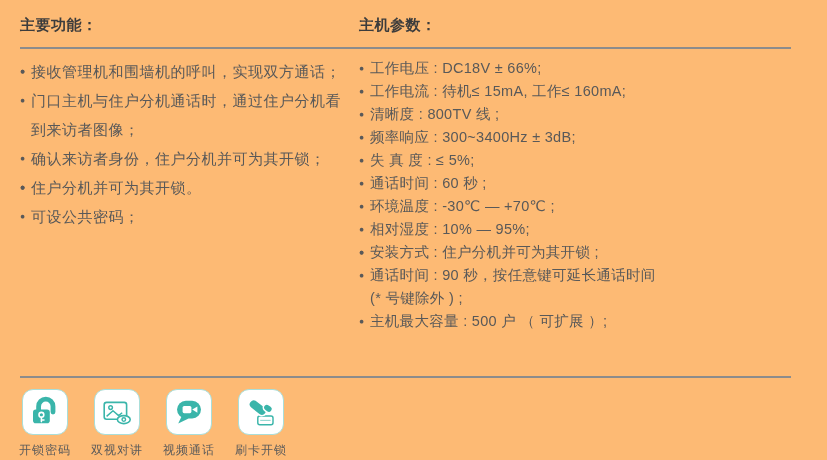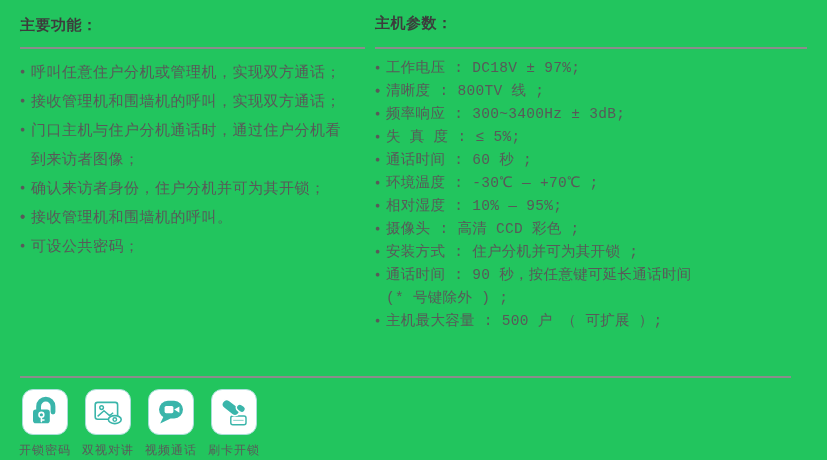--- a/index.html
+++ b/index.html
@@ -1,76 +1,76 @@
 <!DOCTYPE html>
 <html><head>
 <meta charset="utf-8">
 <style>
   html,body{margin:0;padding:0;background:#fff;}
   .page{
-    position:relative;width:827px;height:460px;background:#22c55e;overflow:hidden;
+    position:relative;width:827px;height:460px;background:#fdba74;overflow:hidden;
     font-family:"Liberation Sans","DejaVu Sans",sans-serif;
   }
   .col{position:absolute;top:14px;}
   .col-left{left:20px;width:345px;}
-  .col-right{left:375px;width:432px;font-family:Liberation Mono, monospace;}
+  .col-right{left:359px;width:432px;}
   .sec-title{
     margin:0;font-size:15px;line-height:22px;font-weight:bold;color:#3c3c3c;
     letter-spacing:0.5px;
   }
   .rule{height:2px;background:#8c8c8c;margin-top:11px;}
   .spec-list{list-style:none;margin:8px 0 0;padding:0;color:#595959;}
   .spec-list li{position:relative;padding-left:11px;margin:0;}
   .col-left .spec-list li{font-size:15px;line-height:29px;letter-spacing:0.5px;}
   .col-right .spec-list li{font-size:14.5px;line-height:23px;letter-spacing:0.3px;}
   .blt{position:absolute;left:0;top:0;font-size:8.5px;line-height:inherit;color:#595959;}
   .itxt{white-space:pre-line;}
   .bottom-rule{position:absolute;left:20px;top:376px;width:771px;height:2px;background:#8c8c8c;}
-  .features{position:absolute;left:16px;top:389px;display:flex;gap:5px;}
+  .features{position:absolute;left:16px;top:389px;display:flex;gap:14px;}
   .feature{width:58px;text-align:center;}
   .icon-box{
     width:46px;height:46px;box-sizing:border-box;border:1px solid #a9ded9;border-radius:11px;
     margin:0 auto;display:flex;align-items:center;justify-content:center;background:#fff;
   }
   .feature-label{margin-top:7px;font-size:12px;color:#5a5a5a;letter-spacing:1px;white-space:nowrap;}
 </style>
 </head>
 <body>
 
 <div class="page">
 
   <section class="col col-left">
     <h2 class="sec-title">主要功能：</h2>
     <div class="rule"></div>
     <ul class="spec-list">
-      <li><span class="blt">●</span><span class="itxt">呼叫任意住户分机或管理机，实现双方通话；</span></li>
+      <li><span class="blt">●</span></li>
       <li><span class="blt">●</span><span class="itxt">接收管理机和围墙机的呼叫，实现双方通话；</span></li>
       <li><span class="blt">●</span><span class="itxt">门口主机与住户分机通话时，通过住户分机看
 到来访者图像；</span></li>
       <li><span class="blt">●</span><span class="itxt">确认来访者身份，住户分机并可为其开锁；</span></li>
       <li><span class="blt">●</span></li>
       <li><span class="blt">●</span></li>
-      <li><span class="blt">●</span><span class="itxt">接收管理机和围墙机的呼叫。</span></li>
+      <li><span class="blt">●</span><span class="itxt">住户分机并可为其开锁。</span></li>
       <li><span class="blt">●</span><span class="itxt">可设公共密码；</span></li>
     </ul>
   </section>
 
   <section class="col col-right">
     <h2 class="sec-title">主机参数：</h2>
     <div class="rule"></div>
     <ul class="spec-list">
-      <li><span class="blt">●</span><span class="itxt">工作电压 : DC18V ± 97%;</span></li>
-      <li><span class="blt">●</span></li>
+      <li><span class="blt">●</span><span class="itxt">工作电压 : DC18V ± 66%;</span></li>
+      <li><span class="blt">●</span><span class="itxt">工作电流 : 待机≤ 15mA, 工作≤ 160mA;</span></li>
       <li><span class="blt">●</span><span class="itxt">清晰度 : 800TV 线 ;</span></li>
       <li><span class="blt">●</span><span class="itxt">频率响应 : 300~3400Hz ± 3dB;</span></li>
       <li><span class="blt">●</span><span class="itxt">失 真 度 : ≤ 5%;</span></li>
       <li><span class="blt">●</span><span class="itxt">通话时间 : 60 秒 ;</span></li>
       <li><span class="blt">●</span><span class="itxt">环境温度 : -30℃ — +70℃ ;</span></li>
       <li><span class="blt">●</span><span class="itxt">相对湿度 : 10% — 95%;</span></li>
-      <li><span class="blt">●</span><span class="itxt">摄像头 : 高清 CCD 彩色 ;</span></li>
+      <li><span class="blt">●</span></li>
       <li><span class="blt">●</span><span class="itxt">安装方式 : 住户分机并可为其开锁 ;</span></li>
       <li><span class="blt">●</span><span class="itxt">通话时间 : 90 秒，按任意键可延长通话时间
 (* 号键除外 ) ;</span></li>
       <li><span class="blt">●</span><span class="itxt">主机最大容量 : 500 户 （ 可扩展 ）;</span></li>
     </ul>
   </section>
 
   <div class="bottom-rule"></div>
 
   <div class="features">

